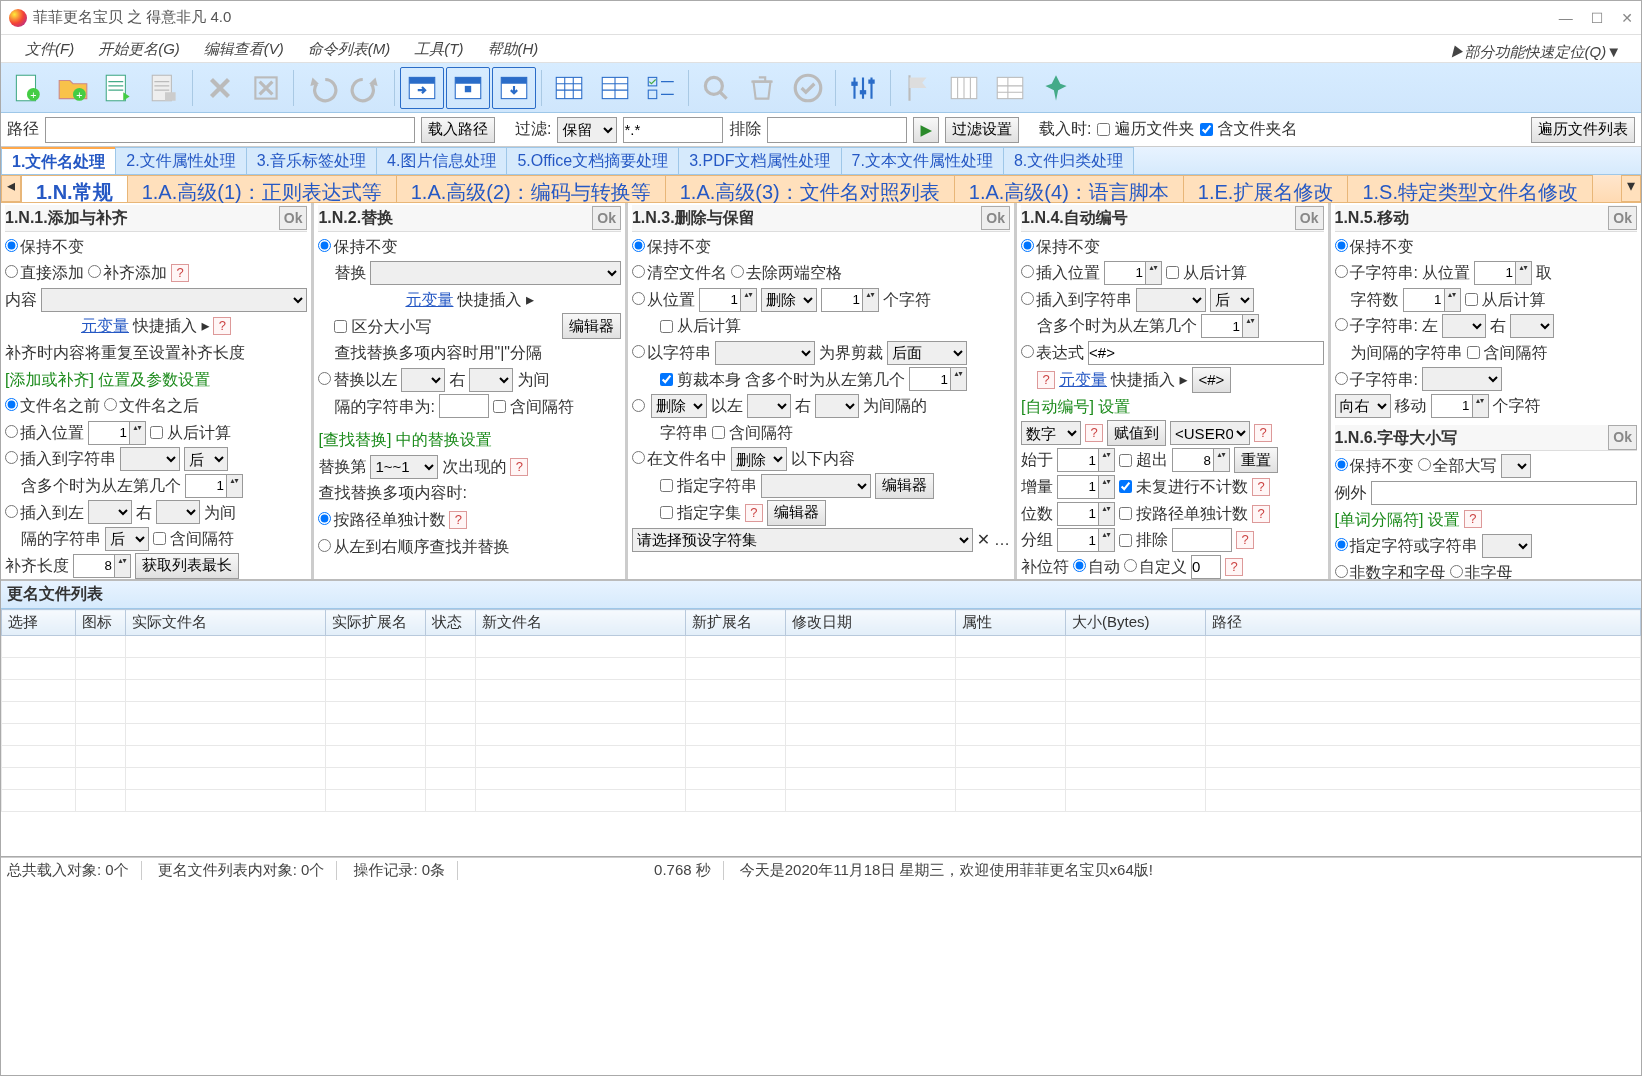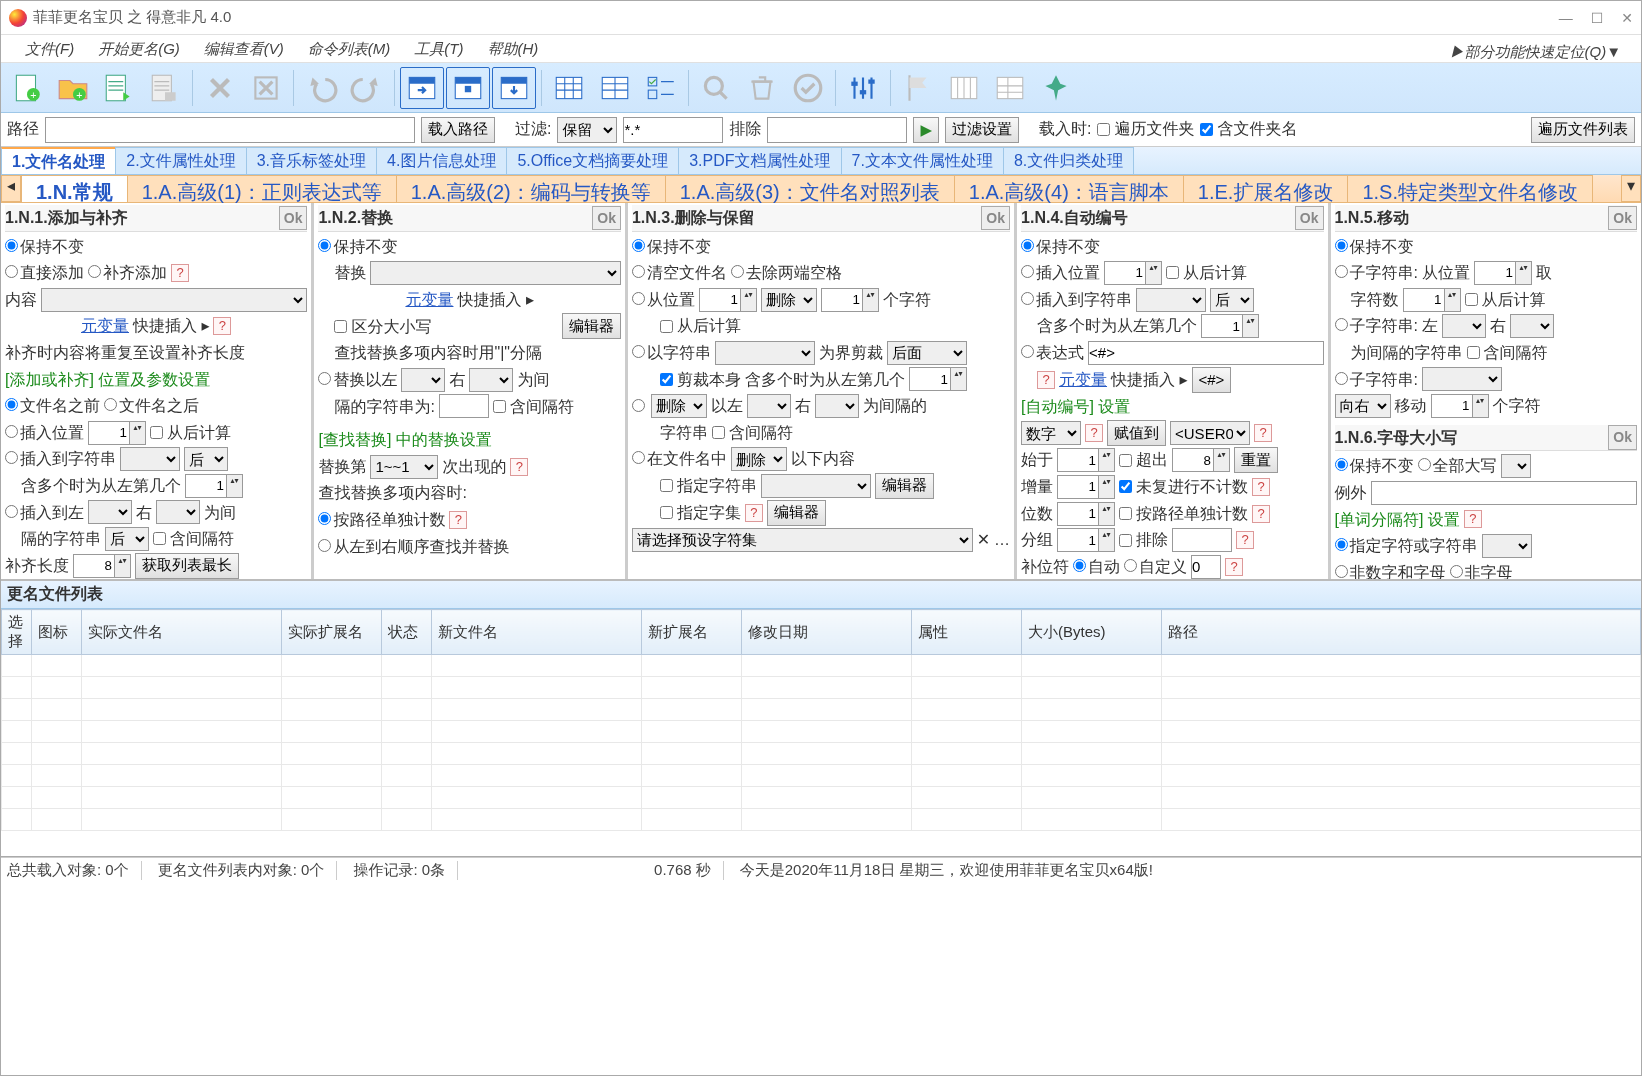--- a/index.html
+++ b/index.html
@@ -705,21 +705,21 @@
 </div>
 
 <div class="listhdr">
   <b>更名文件列表</b>
 </div>
 
 <div class="grid">
 <table>
 <thead>
         <tr>
-  <th style="width:30px">选择</th>
+  <th style="width:74px">选择</th>
   <th style="width:50px">图标</th>
   <th style="width:200px">实际文件名</th>
   <th style="width:100px">实际扩展名</th>
   <th style="width:50px">状态</th>
   <th style="width:210px">新文件名</th>
   <th style="width:100px">新扩展名</th>
   <th style="width:170px">修改日期</th>
   <th style="width:110px">属性</th>
   <th style="width:140px">大小(Bytes)</th>
   <th>路径</th>

